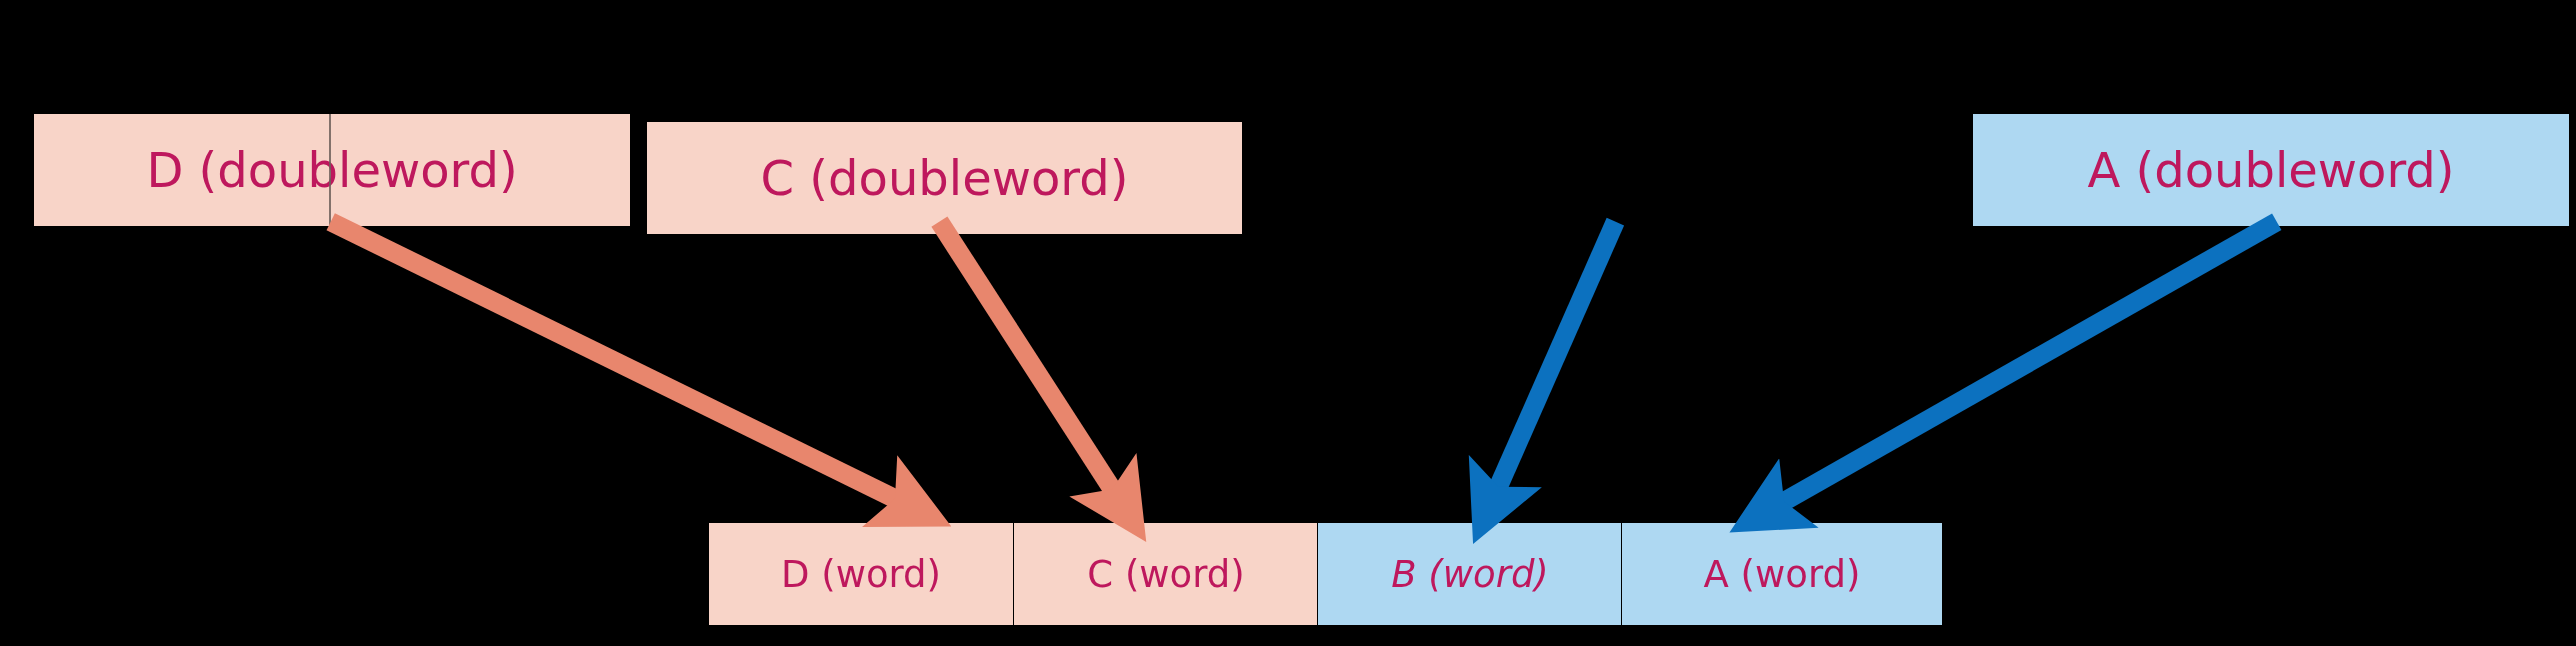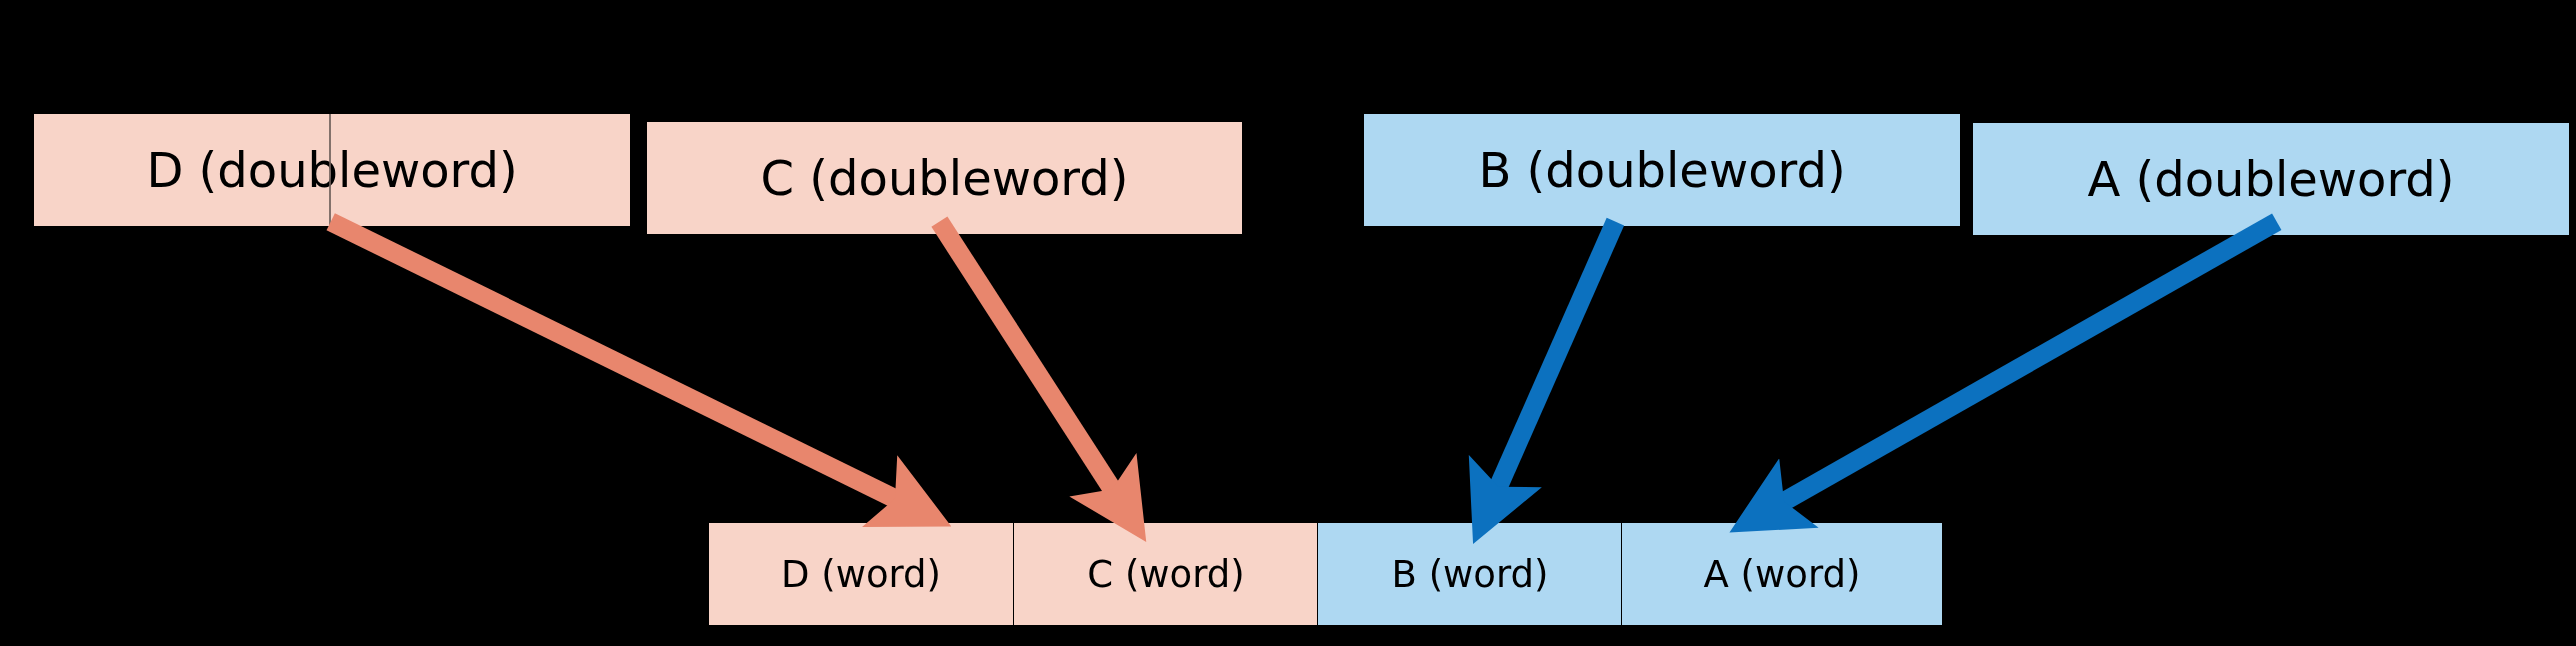--- a/index.html
+++ b/index.html
@@ -15,21 +15,21 @@
     overflow: hidden;
     font-family: "DejaVu Sans", sans-serif;
   }
   .box {
     position: absolute;
     box-sizing: border-box;
     border: 1.5px solid #000000;
     display: flex;
     align-items: center;
     justify-content: center;
-    color: #000000;
+    color: #be185d;
     line-height: 1;
     white-space: nowrap;
   }
   .box.pink  { background: #F8D4C8; }
   .box.blue  { background: #AED8F2; }
   .top-box   { height: 114px; font-size: 48px; }
   .bot-box   { height: 104px; font-size: 37px; }
   .hairline {
     position: absolute;
     width: 1.5px;
@@ -44,28 +44,27 @@
     pointer-events: none;
   }
 </style>
 </head>
 <body>
 
 <div id="stage">
 
   <div class="box top-box pink" style="left:33px;  top:113px; width:598px;">D (doubleword)</div>
   <div class="box top-box pink" style="left:646px; top:121px; width:597px;">C (doubleword)</div>
-  <div class="box top-box blue" style="left:1363px; top:113px; width:598px;">B (doubleword)</div>
-  <div class="box top-box blue" style="left:1972px; top:122px; width:598px;">A (doubleword)</div>
+  <div class="box top-box blue" style="left:1972px; top:113px; width:598px;">A (doubleword)</div>
 
   <div class="hairline" style="left:329px; top:114px; height:111px;"></div>
 
   <div class="box bot-box pink" style="left:1013px; top:522px; width:306px;">C (word)</div>
   <div class="box bot-box pink" style="left:708px;  top:522px; width:306px;">D (word)</div>
-  <div class="box bot-box blue" style="left:1317px; top:522px; width:306px;">B (word)</div>
+  <div class="box bot-box blue" style="left:1317px; top:522px; width:306px;font-style:italic;">B (word)</div>
   <div class="box bot-box blue" style="left:1621px; top:522px; width:322px;text-align:right;">A (word)</div>
 
   <svg class="arrows" viewBox="0 0 3521 883">
     <defs>
       <marker id="head-pink" markerWidth="4.2" markerHeight="4.2" refX="1.1" refY="2.1" orient="auto" markerUnits="strokeWidth">
         <path d="M0,0 L4.2,2.1 L0,4.2 L0.9,2.1 Z" fill="#E8866D"></path>
       </marker>
       <marker id="head-blue" markerWidth="4.2" markerHeight="4.2" refX="1.1" refY="2.1" orient="auto" markerUnits="strokeWidth">
         <path d="M0,0 L4.2,2.1 L0,4.2 L0.9,2.1 Z" fill="#0C71BF"></path>
       </marker>

